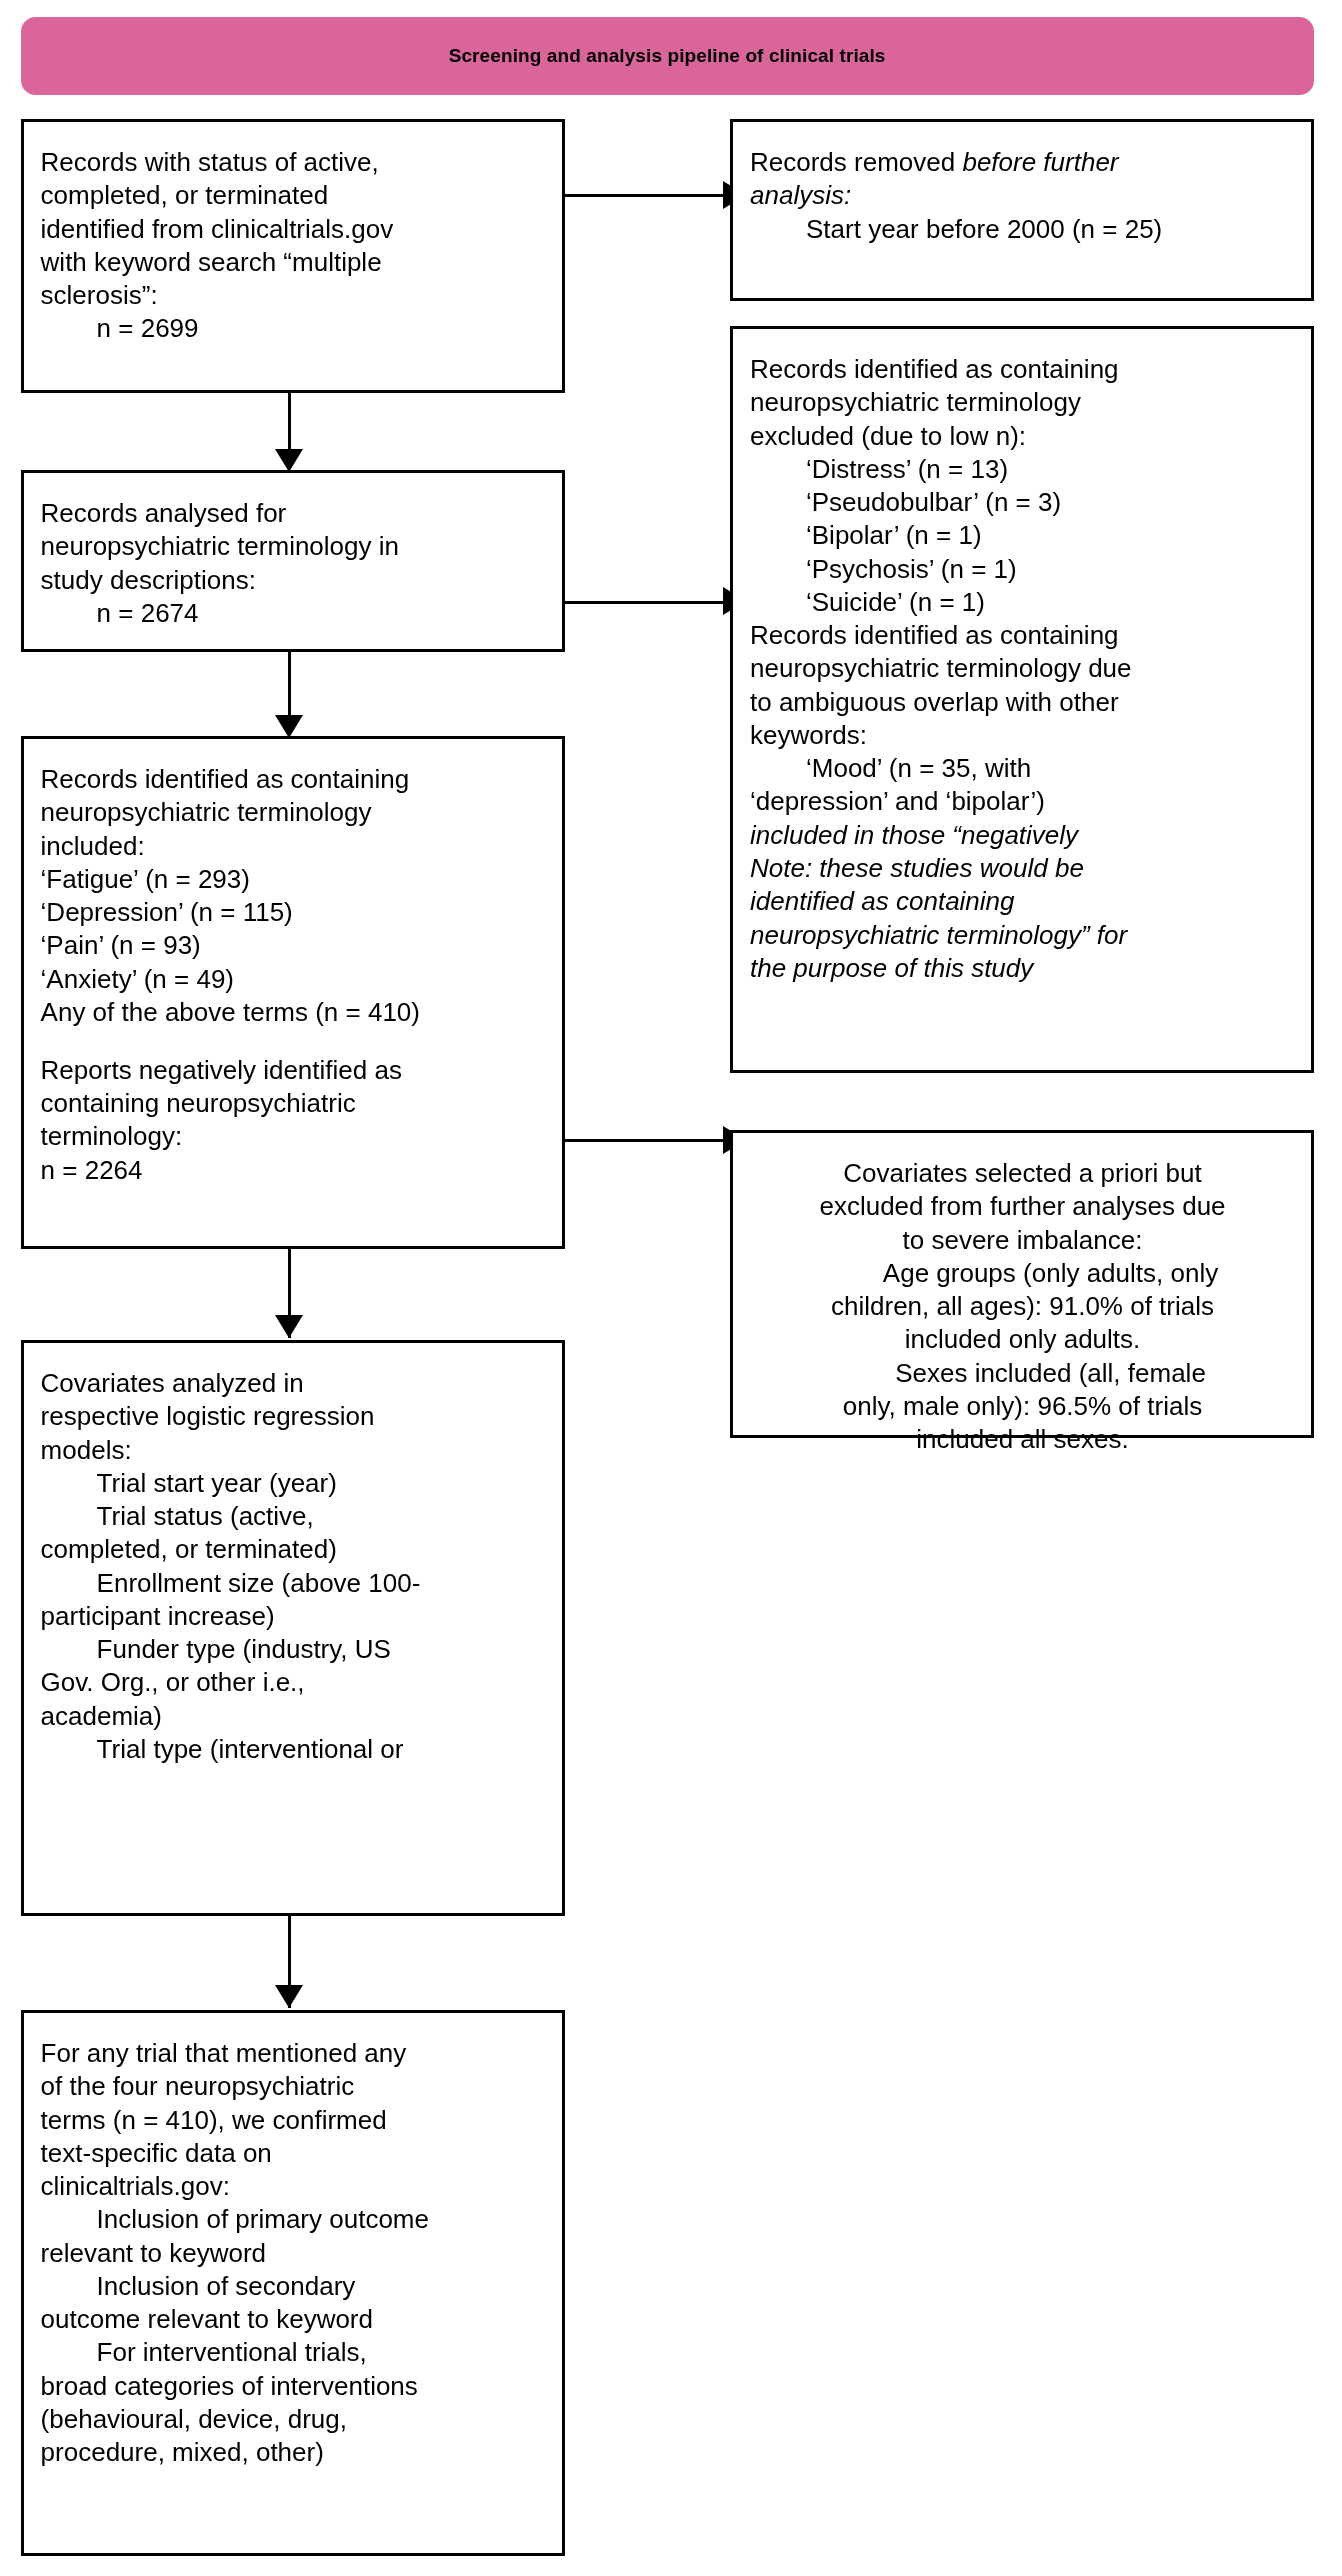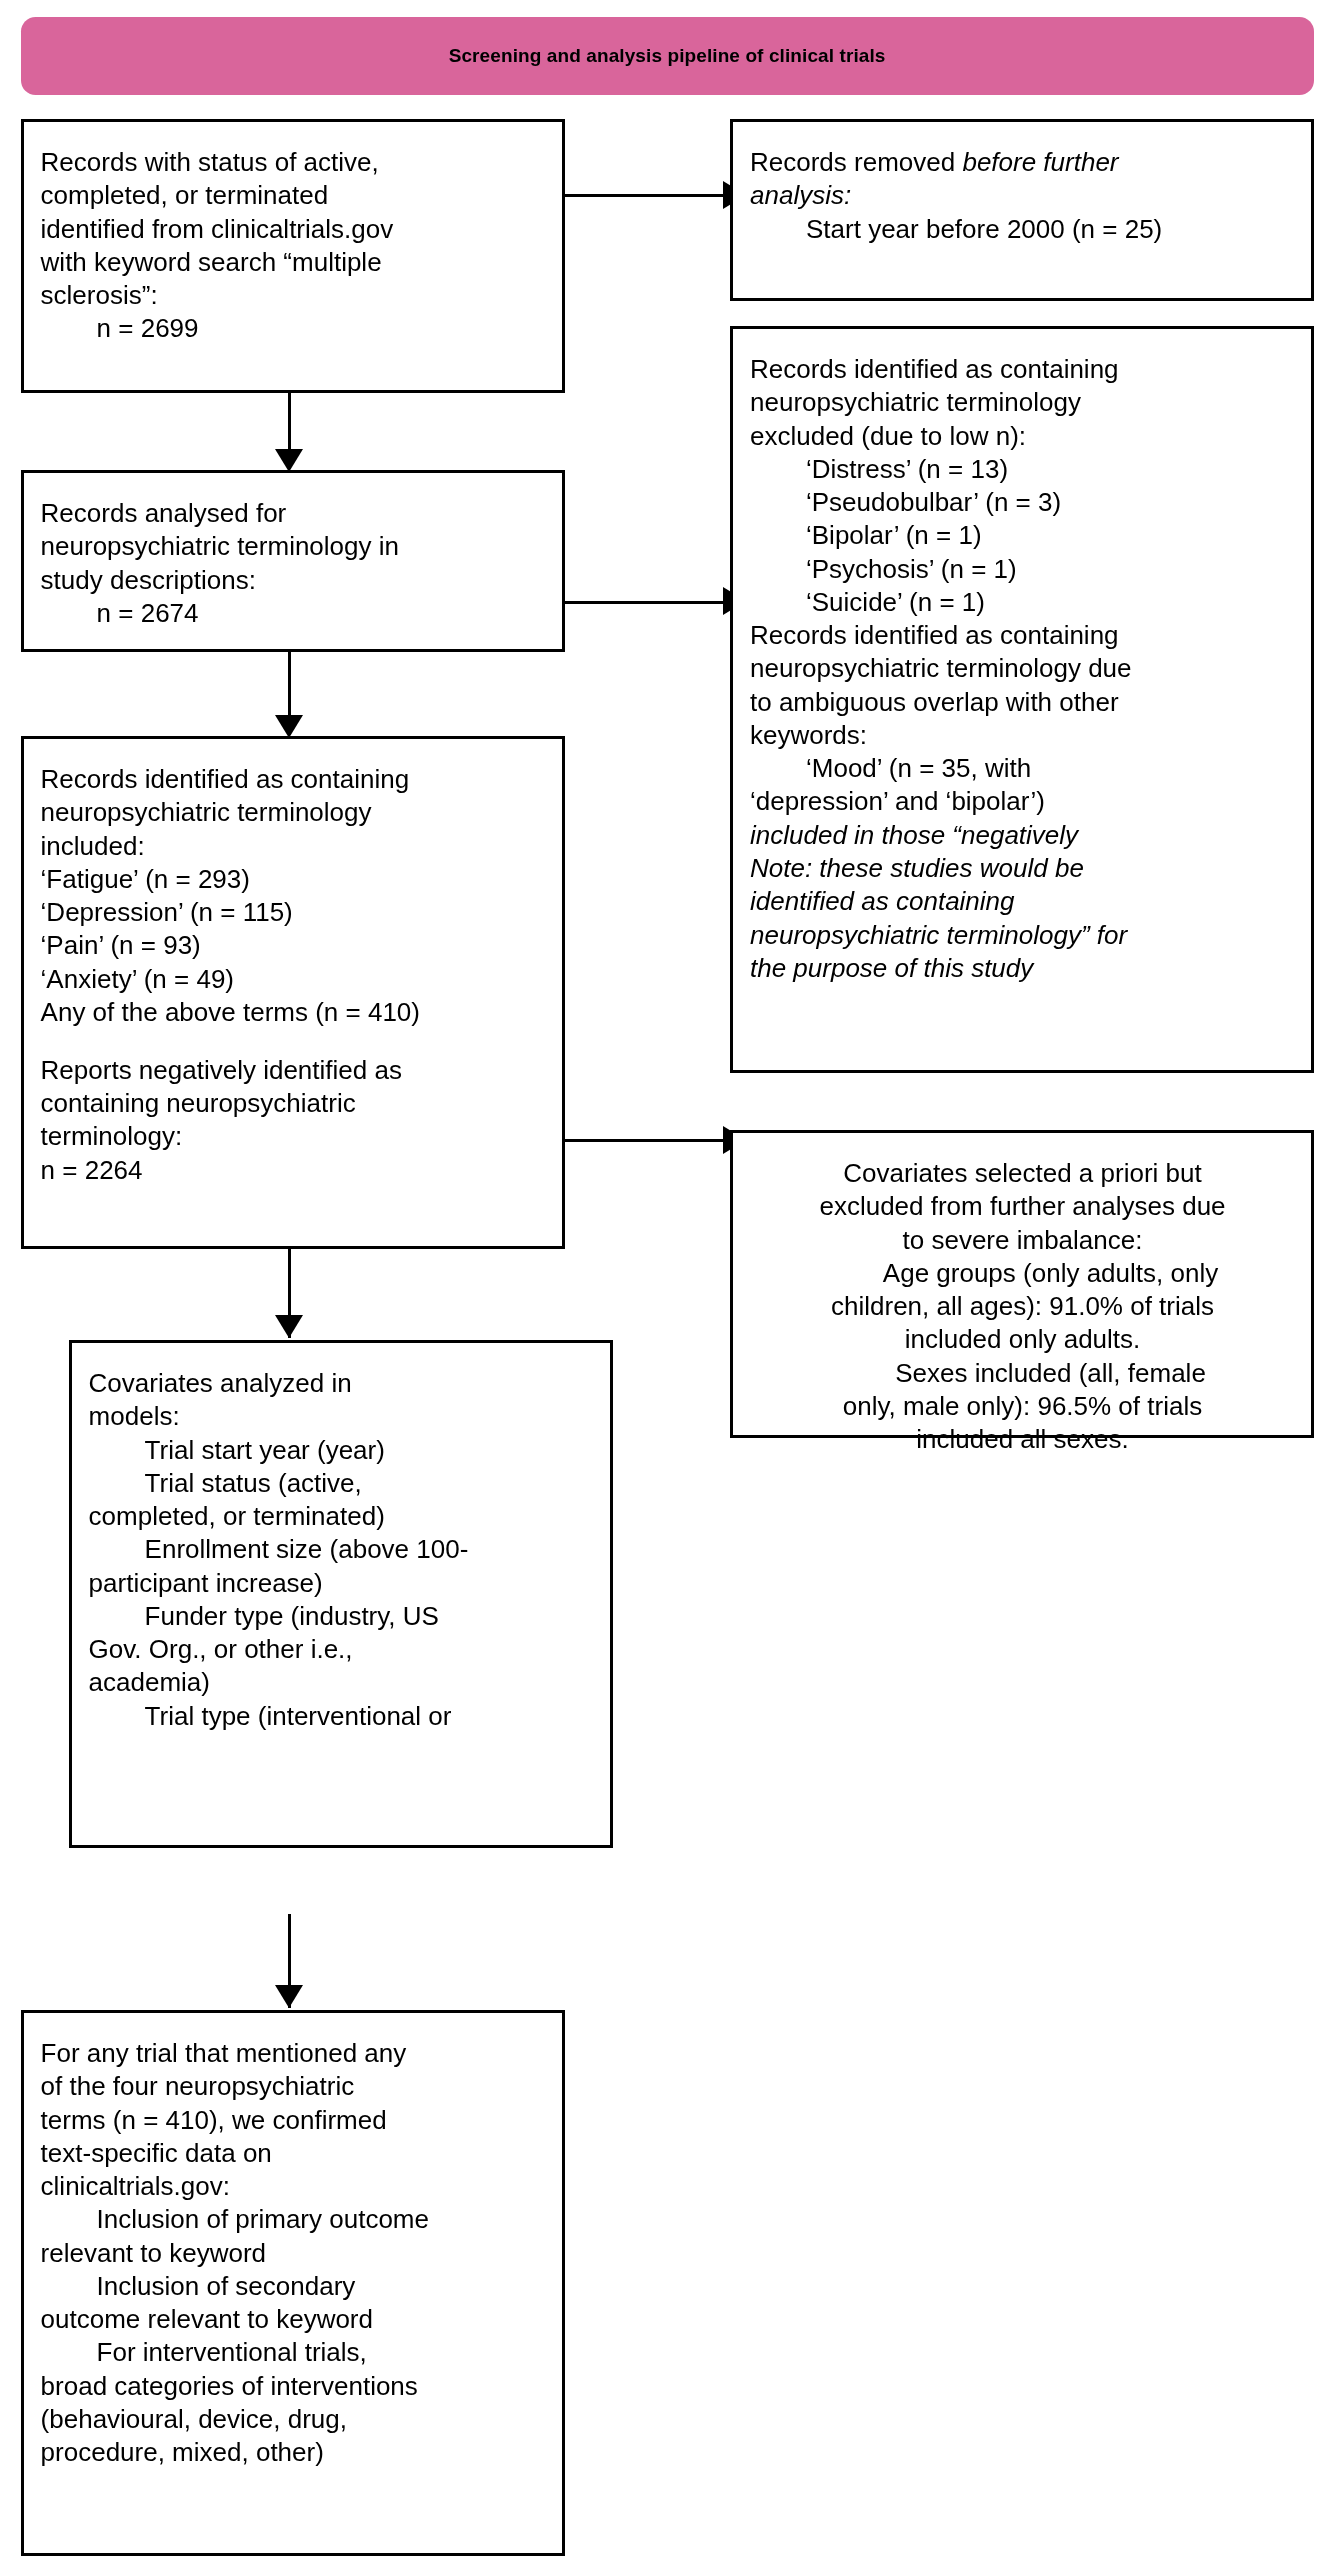--- a/index.html
+++ b/index.html
@@ -149,22 +149,23 @@
     <p>‘Pain’ (n = 93)</p>
     <p>‘Anxiety’ (n = 49)</p>
     <p>Any of the above terms (n = 410)</p>
     <p class="blank"></p>
     <p>Reports negatively identified as</p>
     <p>containing neuropsychiatric</p>
     <p>terminology:</p>
     <p>n = 2264</p>
   </div>
 
-  <div class="node" style="left:20.6px; top:1340px; width:544px; height:508px;margin-left:48px;">
+  <div class="node" style="left:20.6px; top:1340px; width:544px; height:576px;">
     <p>Covariates analyzed in</p>
+    <p>respective logistic regression</p>
     <p>models:</p>
     <p class="indent">Trial start year (year)</p>
     <p class="indent">Trial status (active,</p>
     <p>completed, or terminated)</p>
     <p class="indent">Enrollment size (above 100-</p>
     <p>participant increase)</p>
     <p class="indent">Funder type (industry, US</p>
     <p>Gov. Org., or other i.e.,</p>
     <p>academia)</p>
     <p class="indent">Trial type (interventional or</p>

